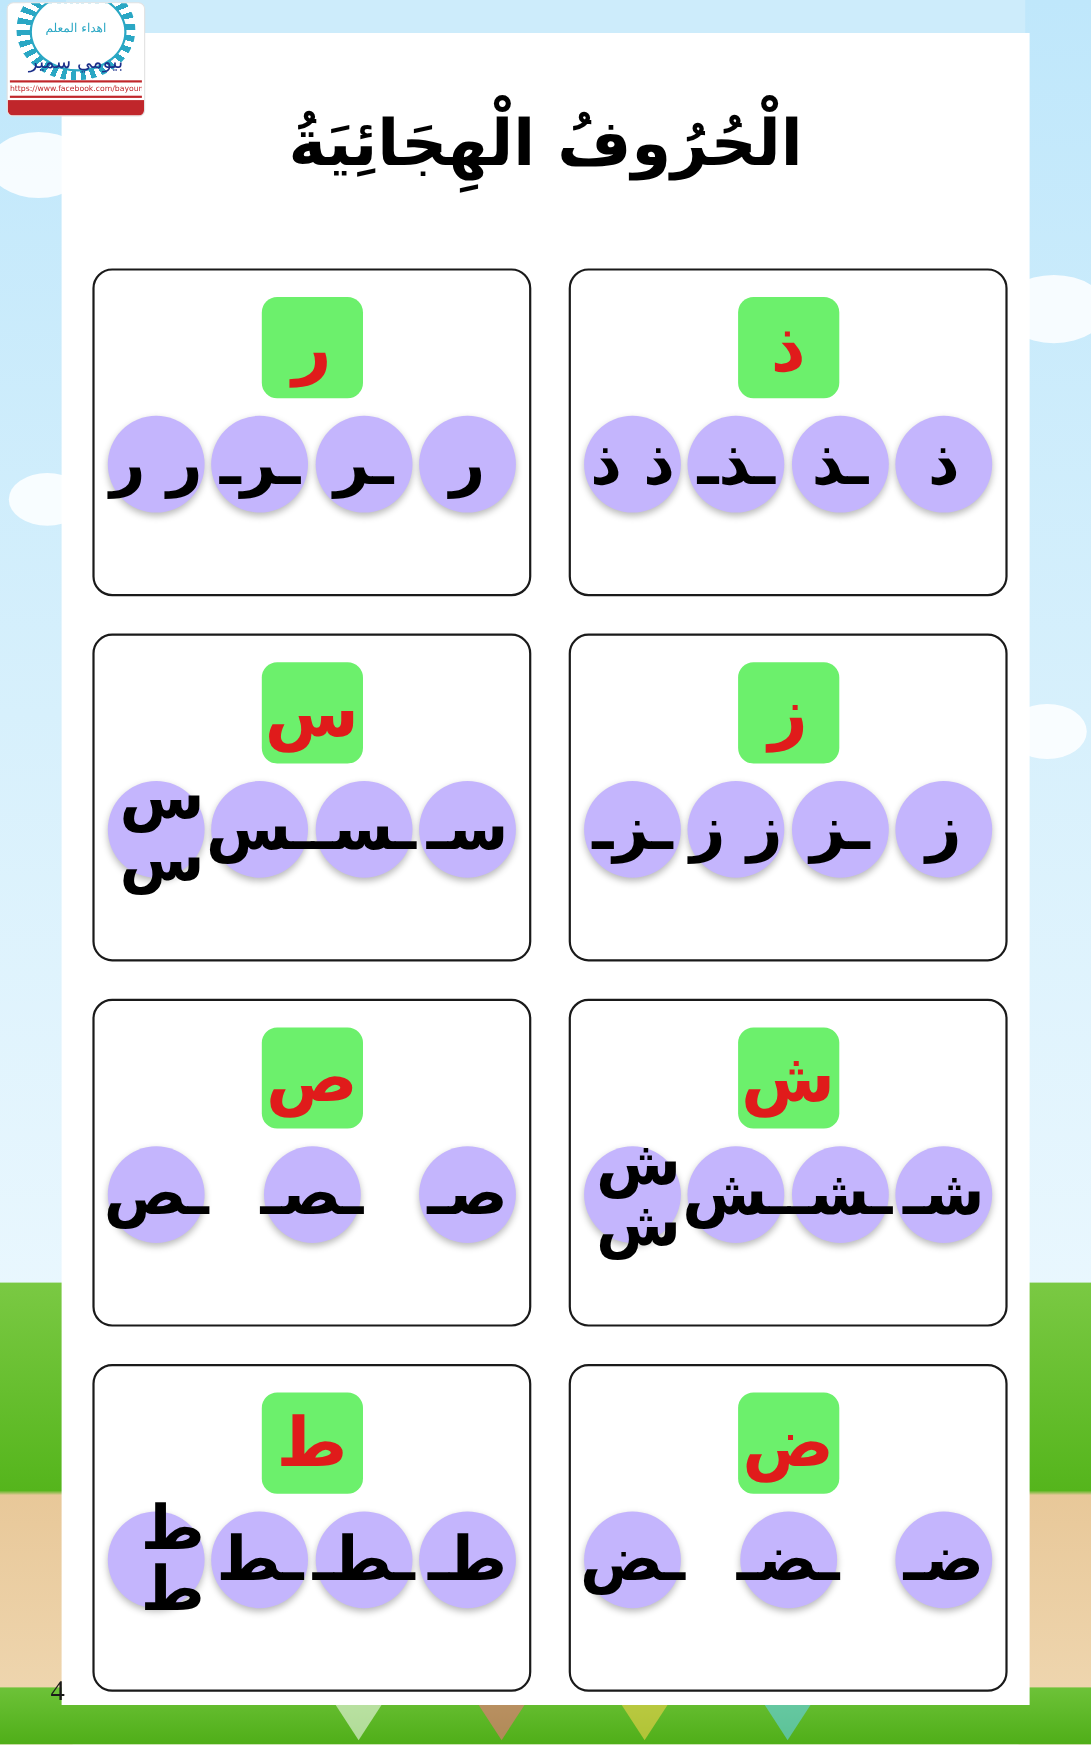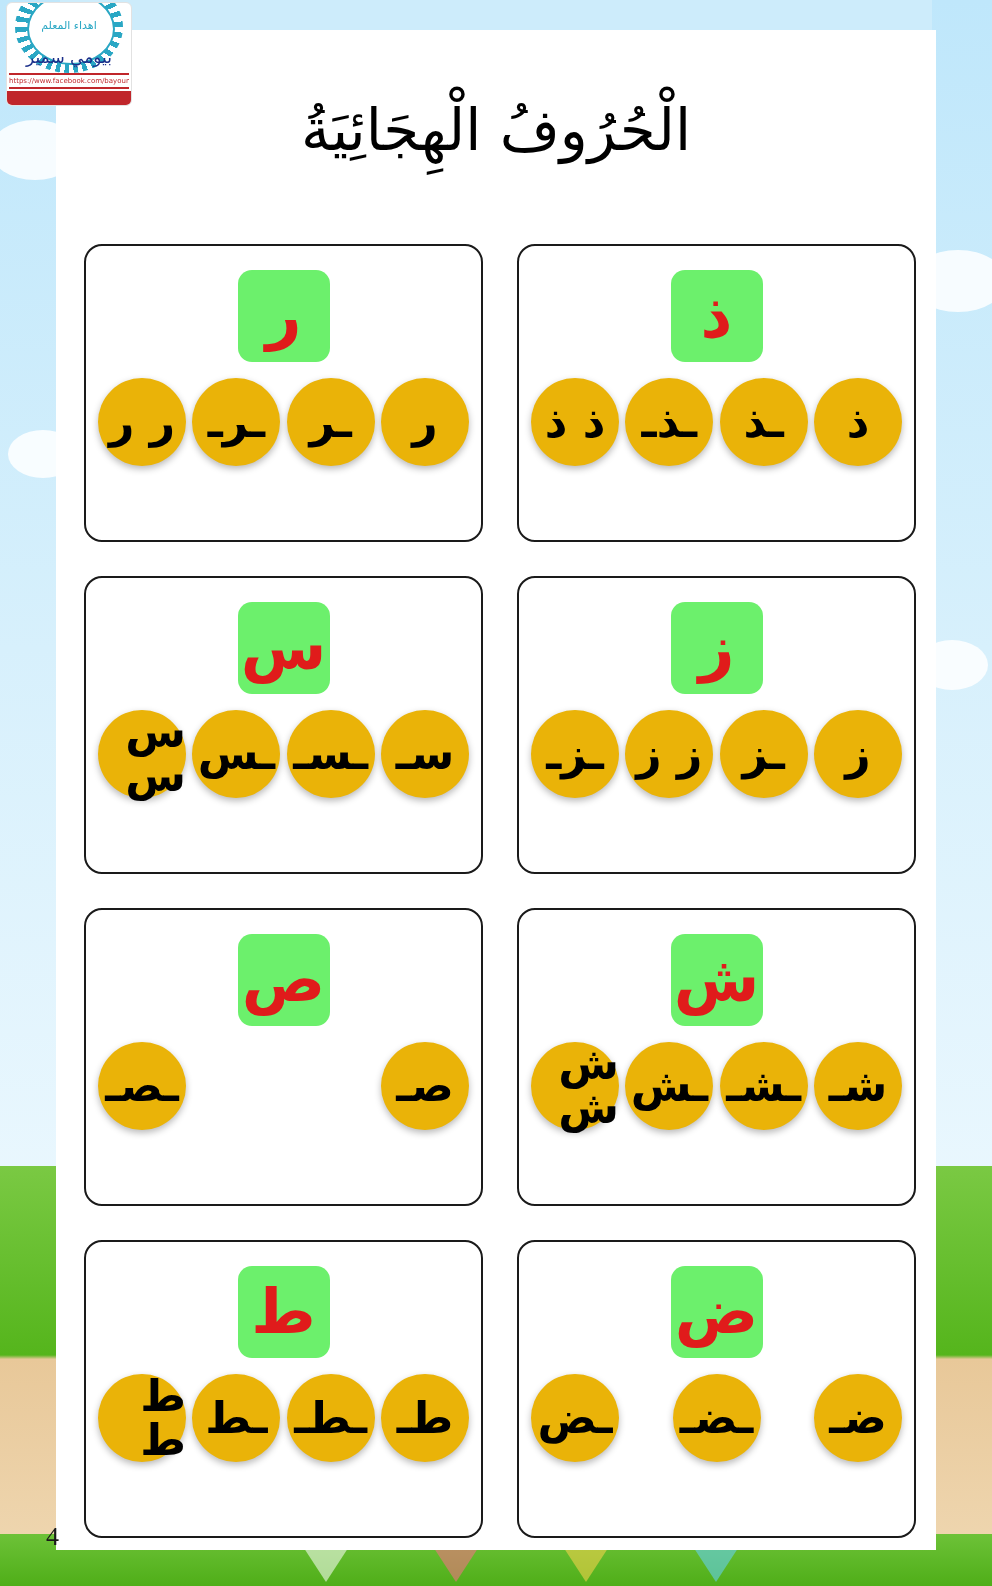--- a/index.html
+++ b/index.html
@@ -173,21 +173,21 @@
 
   
   .title {
     position: absolute;
     left: 56px; top: 96px;
     width: 880px;
     text-align: center;
     direction: rtl;
     font-family: "DejaVu Sans", sans-serif;
     font-size: 58px;
-    font-weight: normal;
+    font-weight: bold;
     color: #000000;
     letter-spacing: -2px;
   }
 
   
   .grid {
     position: absolute;
     left: 76px; top: 244px;
     width: 840px;
     display: flex;
@@ -232,26 +232,26 @@
     top: 132px;
     display: flex;
     direction: rtl;
     justify-content: space-between;
     align-items: center;
   }
   .form-circle {
     width: 88px;
     height: 88px;
     border-radius: 50%;
-    background: #eab308;
+    background: #c4b5fd;
     box-shadow: 0 3px 7px rgba(0,0,0,.28);
     display: flex;
     align-items: center;
     justify-content: center;
-    font-size: 44px;
+    font-size: 56px;
     font-weight: bold;
     color: #000000;
     direction: rtl;
     font-family: "DejaVu Sans", sans-serif;
     line-height: 1;
   }
 
   
   .page-number {
     position: absolute;
@@ -356,20 +356,21 @@
       <div class="form-circle">ش ش</div>
     </div>
   </div>
   <div class="card">
     <div class="letter-box">
       <span>ص</span>
     </div>
     <div class="forms">
       <div class="form-circle">صـ</div>
       <div class="form-circle">ـصـ</div>
+      <div class="form-circle">ـص</div>
     </div>
   </div>
 
   <div class="card">
     <div class="letter-box">
       <span>ض</span>
     </div>
     <div class="forms">
       <div class="form-circle">ضـ</div>
       <div class="form-circle">ـضـ</div>

